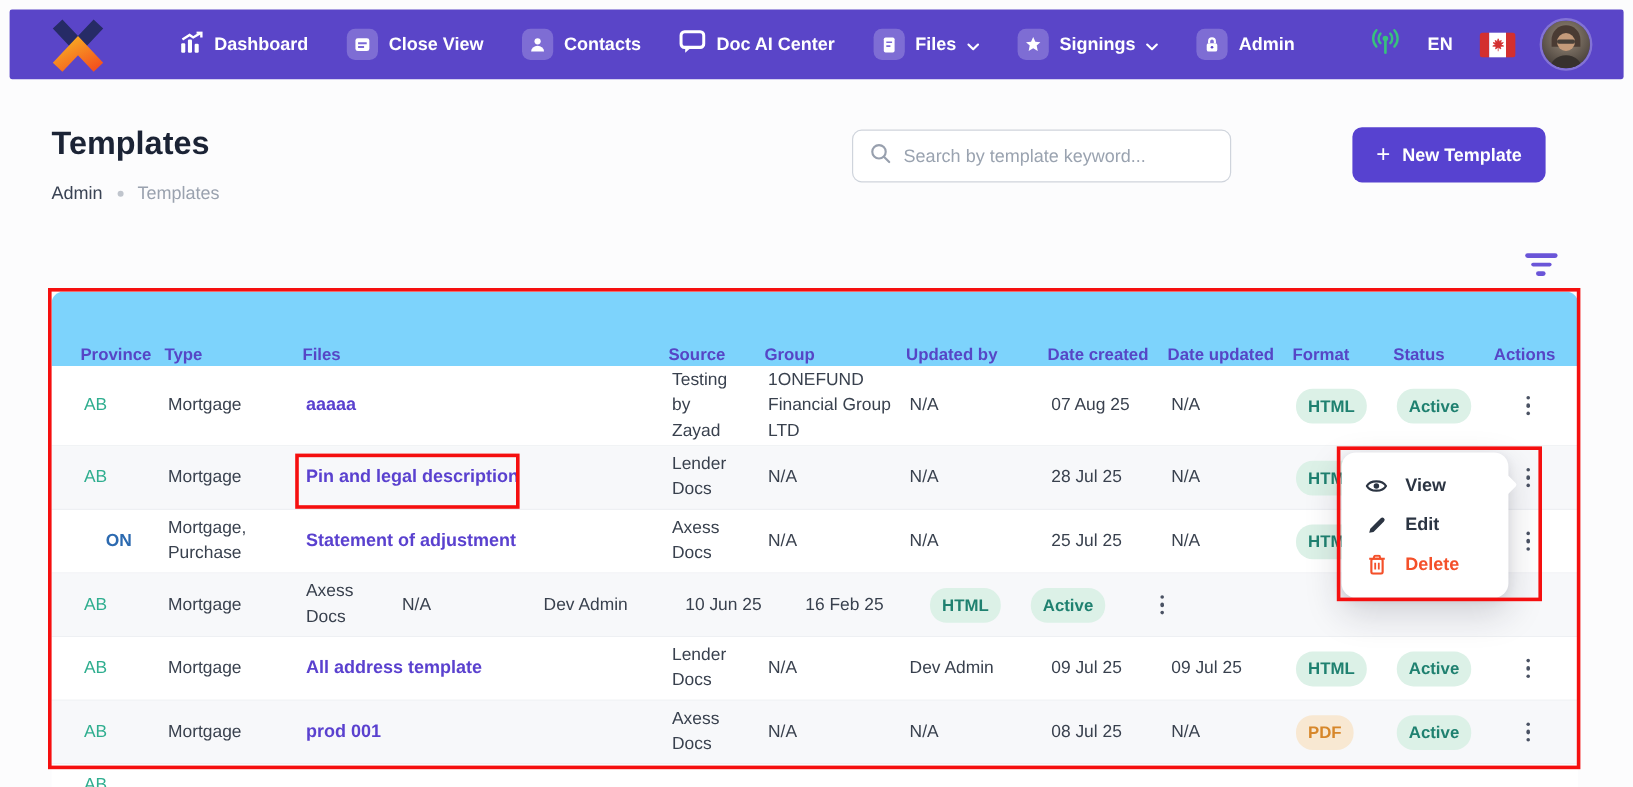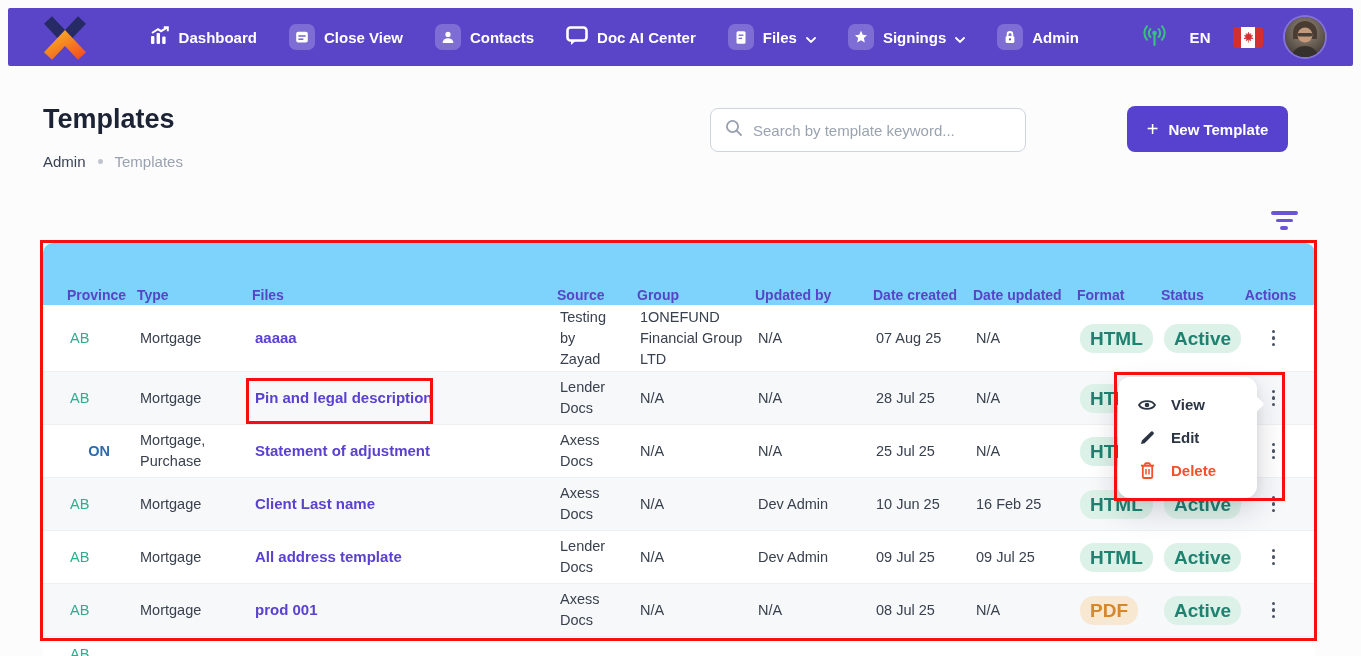--- a/index.html
+++ b/index.html
@@ -62,21 +62,21 @@
   .trow.alt { background:#f7f8fa; }
   .trow.tall { height:67px; }
   .trow.partial { align-items:flex-start; padding-top:7px; }
   .cell { font-size:14.5px; color:#39414e; line-height:21px; padding-right:12px; }
   .c0 { width:70px; } .c1 { width:115px; } .c2 { width:305px; } .c3 { width:80px; padding-right:22px; }
   .c4 { width:118px; } .c5 { width:118px; } .c6 { width:100px; } .c7 { width:104px; }
   .c8 { width:84px; } .c9 { width:80px; } .c10 { width:71px; display:flex; justify-content:center; }
   .prov-ab { color:#2fae8f; font-weight:400; }
   .prov-on { color:#2c6ab0; font-weight:700;text-align:center; }
   .name-link { color:#5a41cf; font-weight:700; font-size:15px; text-decoration:none; cursor:pointer; }
-  .badge { display:inline-block; padding:4px 10px; border-radius:14px; font-size:19px; font-weight:700; }
+  .badge { display:inline-block; padding:4px 10px; border-radius:14px; font-size:14px; font-weight:700; }
   .badge-green { color:#1f8170; background:#dcf1e7; }
   .badge-orange { color:#d7872a; background:#f8e8d2; }
   .kebab { display:flex; flex-direction:column; gap:3px; padding:6px; cursor:pointer; }
   .kebab i { width:3.5px; height:3.5px; border-radius:50%; background:#4a5263; display:block; }
 
   
   .context-menu { position:absolute; left:1118px; top:377px; width:139px; background:#fff;
     border-radius:12px; padding:11px 0; z-index:30;
     box-shadow:0 12px 30px rgba(25,28,50,.18), 0 2px 8px rgba(25,28,50,.08); }
   .menu-arrow { position:absolute; right:-5px; top:21px; width:12px; height:12px; background:#fff;
@@ -332,21 +332,20 @@
           <span class="kebab">
             <i></i>
             <i></i>
             <i></i>
           </span>
         </div>
   </div>
       <div class="trow alt">
     <div class="cell c0 prov-ab">AB</div>
     <div class="cell c1">Mortgage</div>
-    <div class="cell c2"><a class="name-link">Client Last name</a></div>
     <div class="cell c3">Axess Docs</div>
     <div class="cell c4">N/A</div>
     <div class="cell c5">Dev Admin</div>
     <div class="cell c6">10 Jun 25</div>
     <div class="cell c7">16 Feb 25</div>
     <div class="cell c8"><span class="badge badge-green">HTML</span></div>
     <div class="cell c9"><span class="badge badge-green">Active</span></div>
     <div class="cell c10">
           <span class="kebab">
             <i></i>

